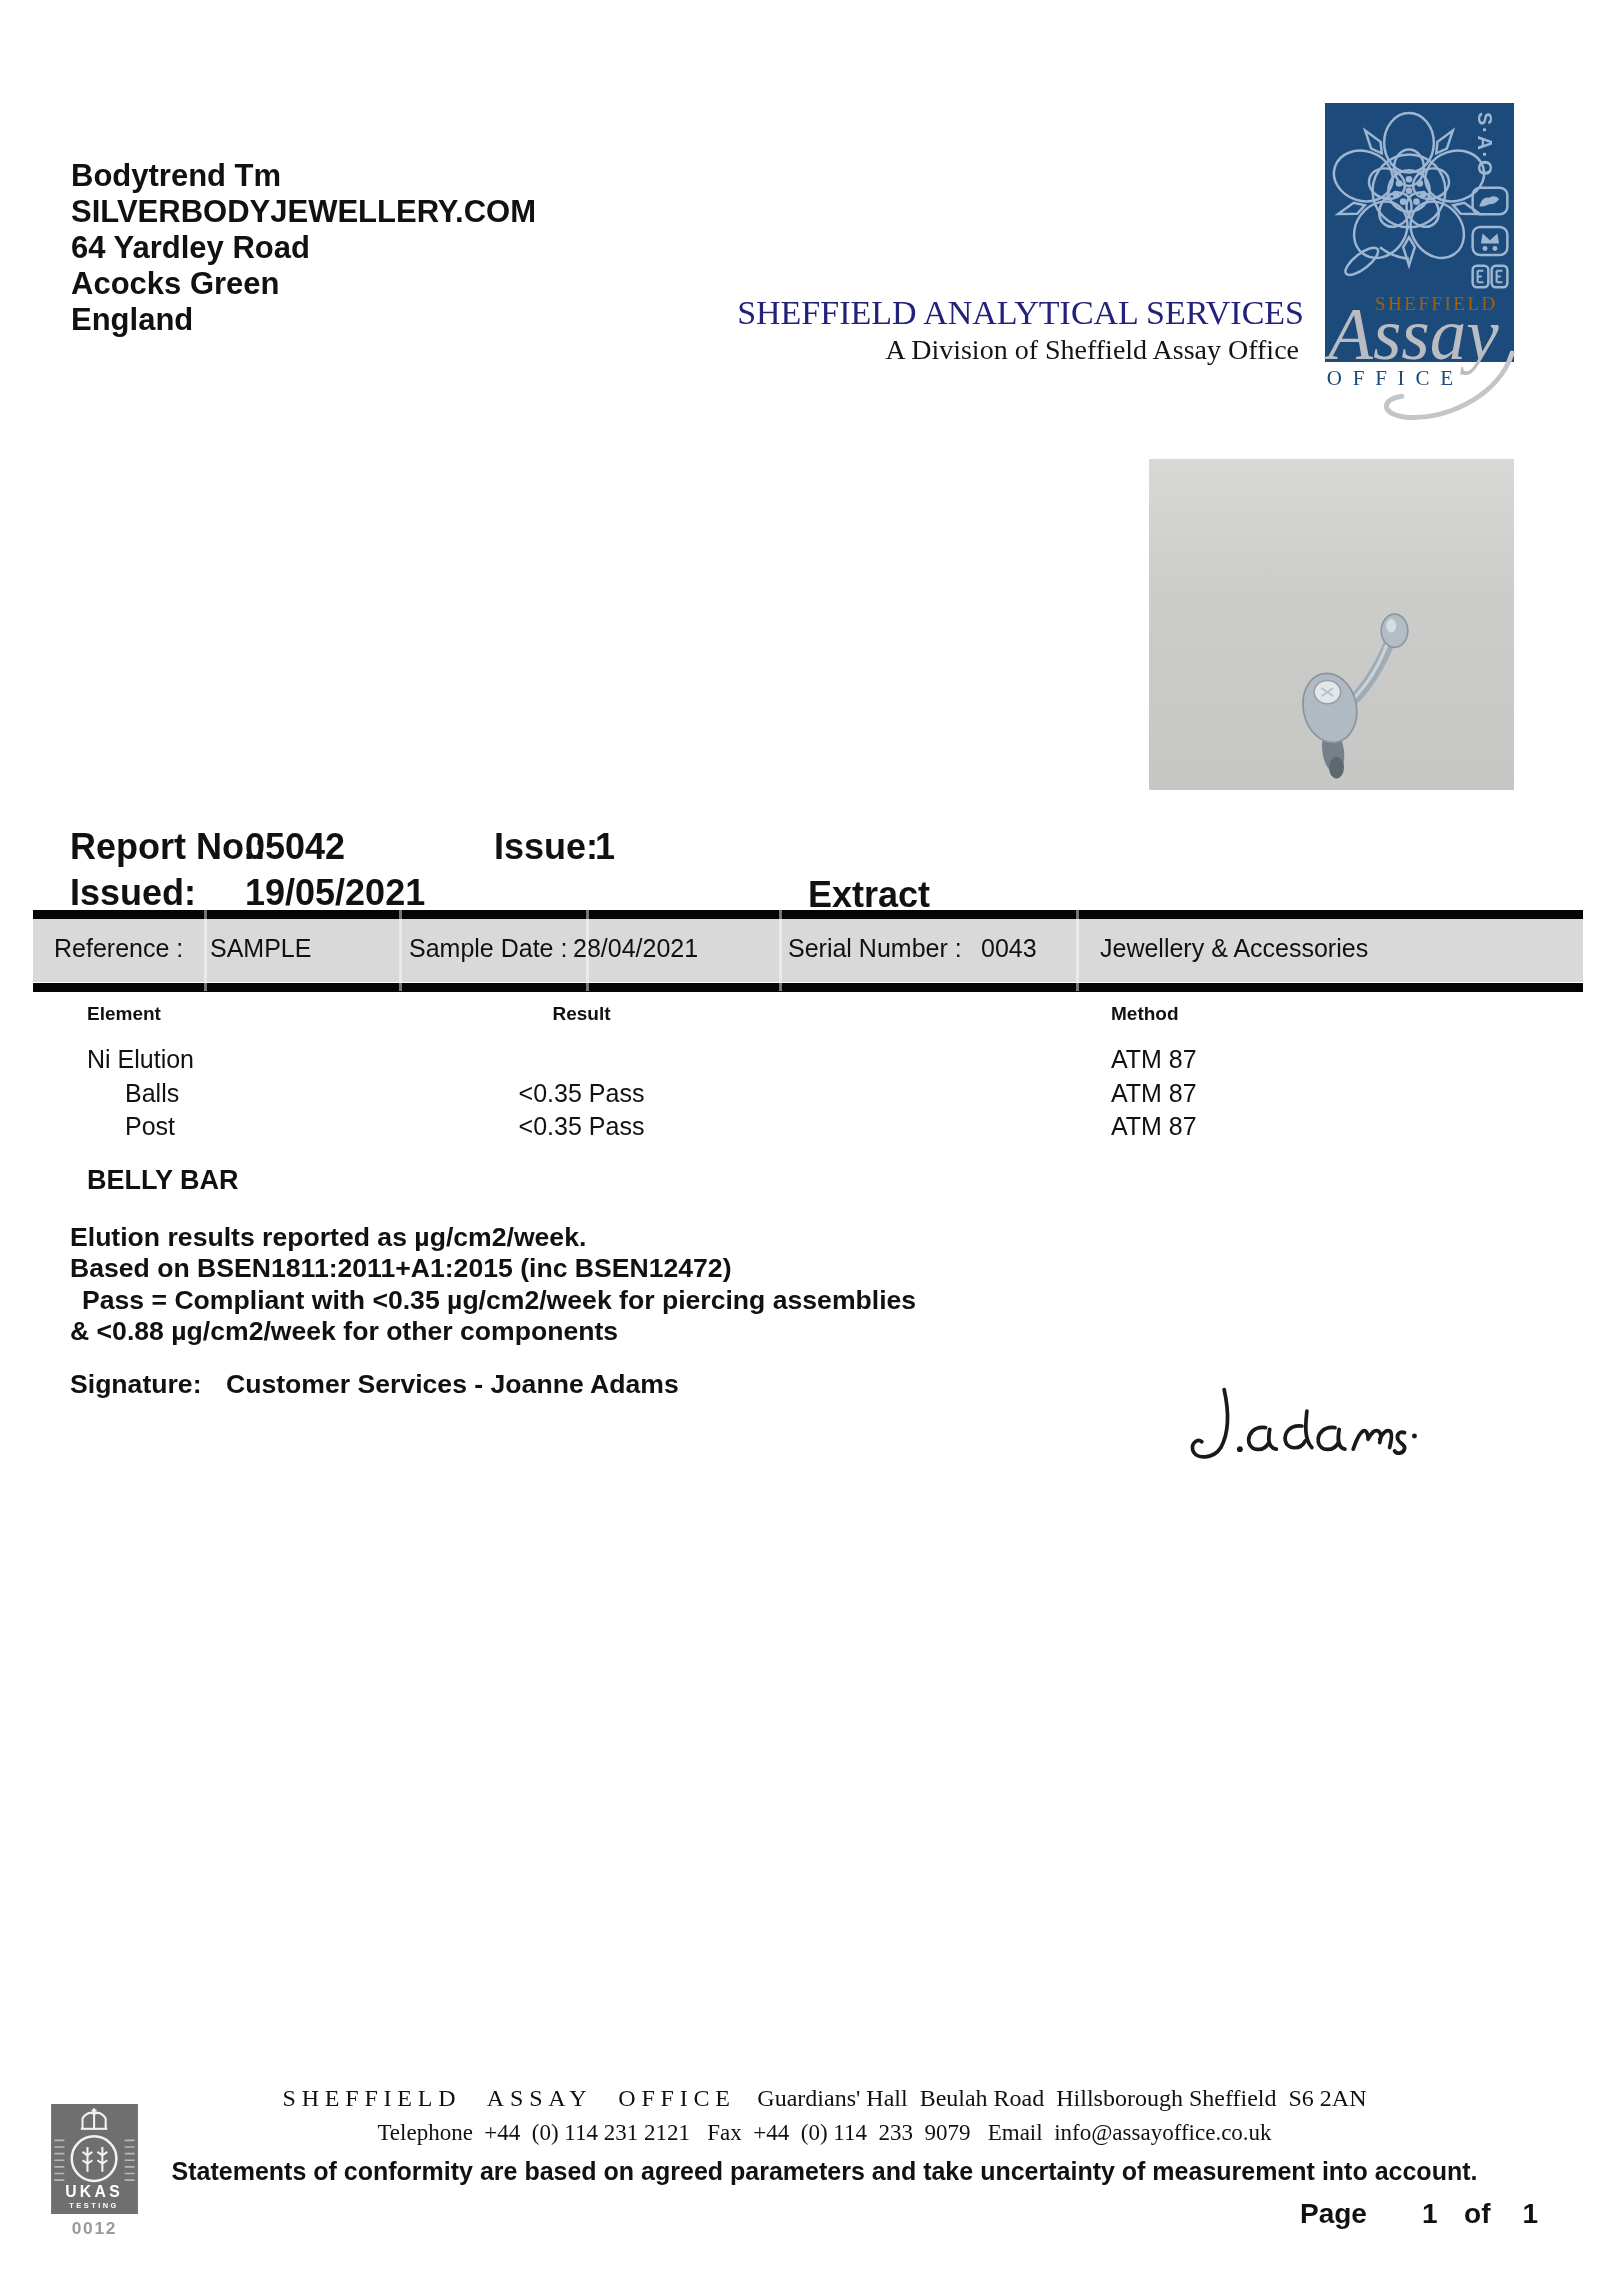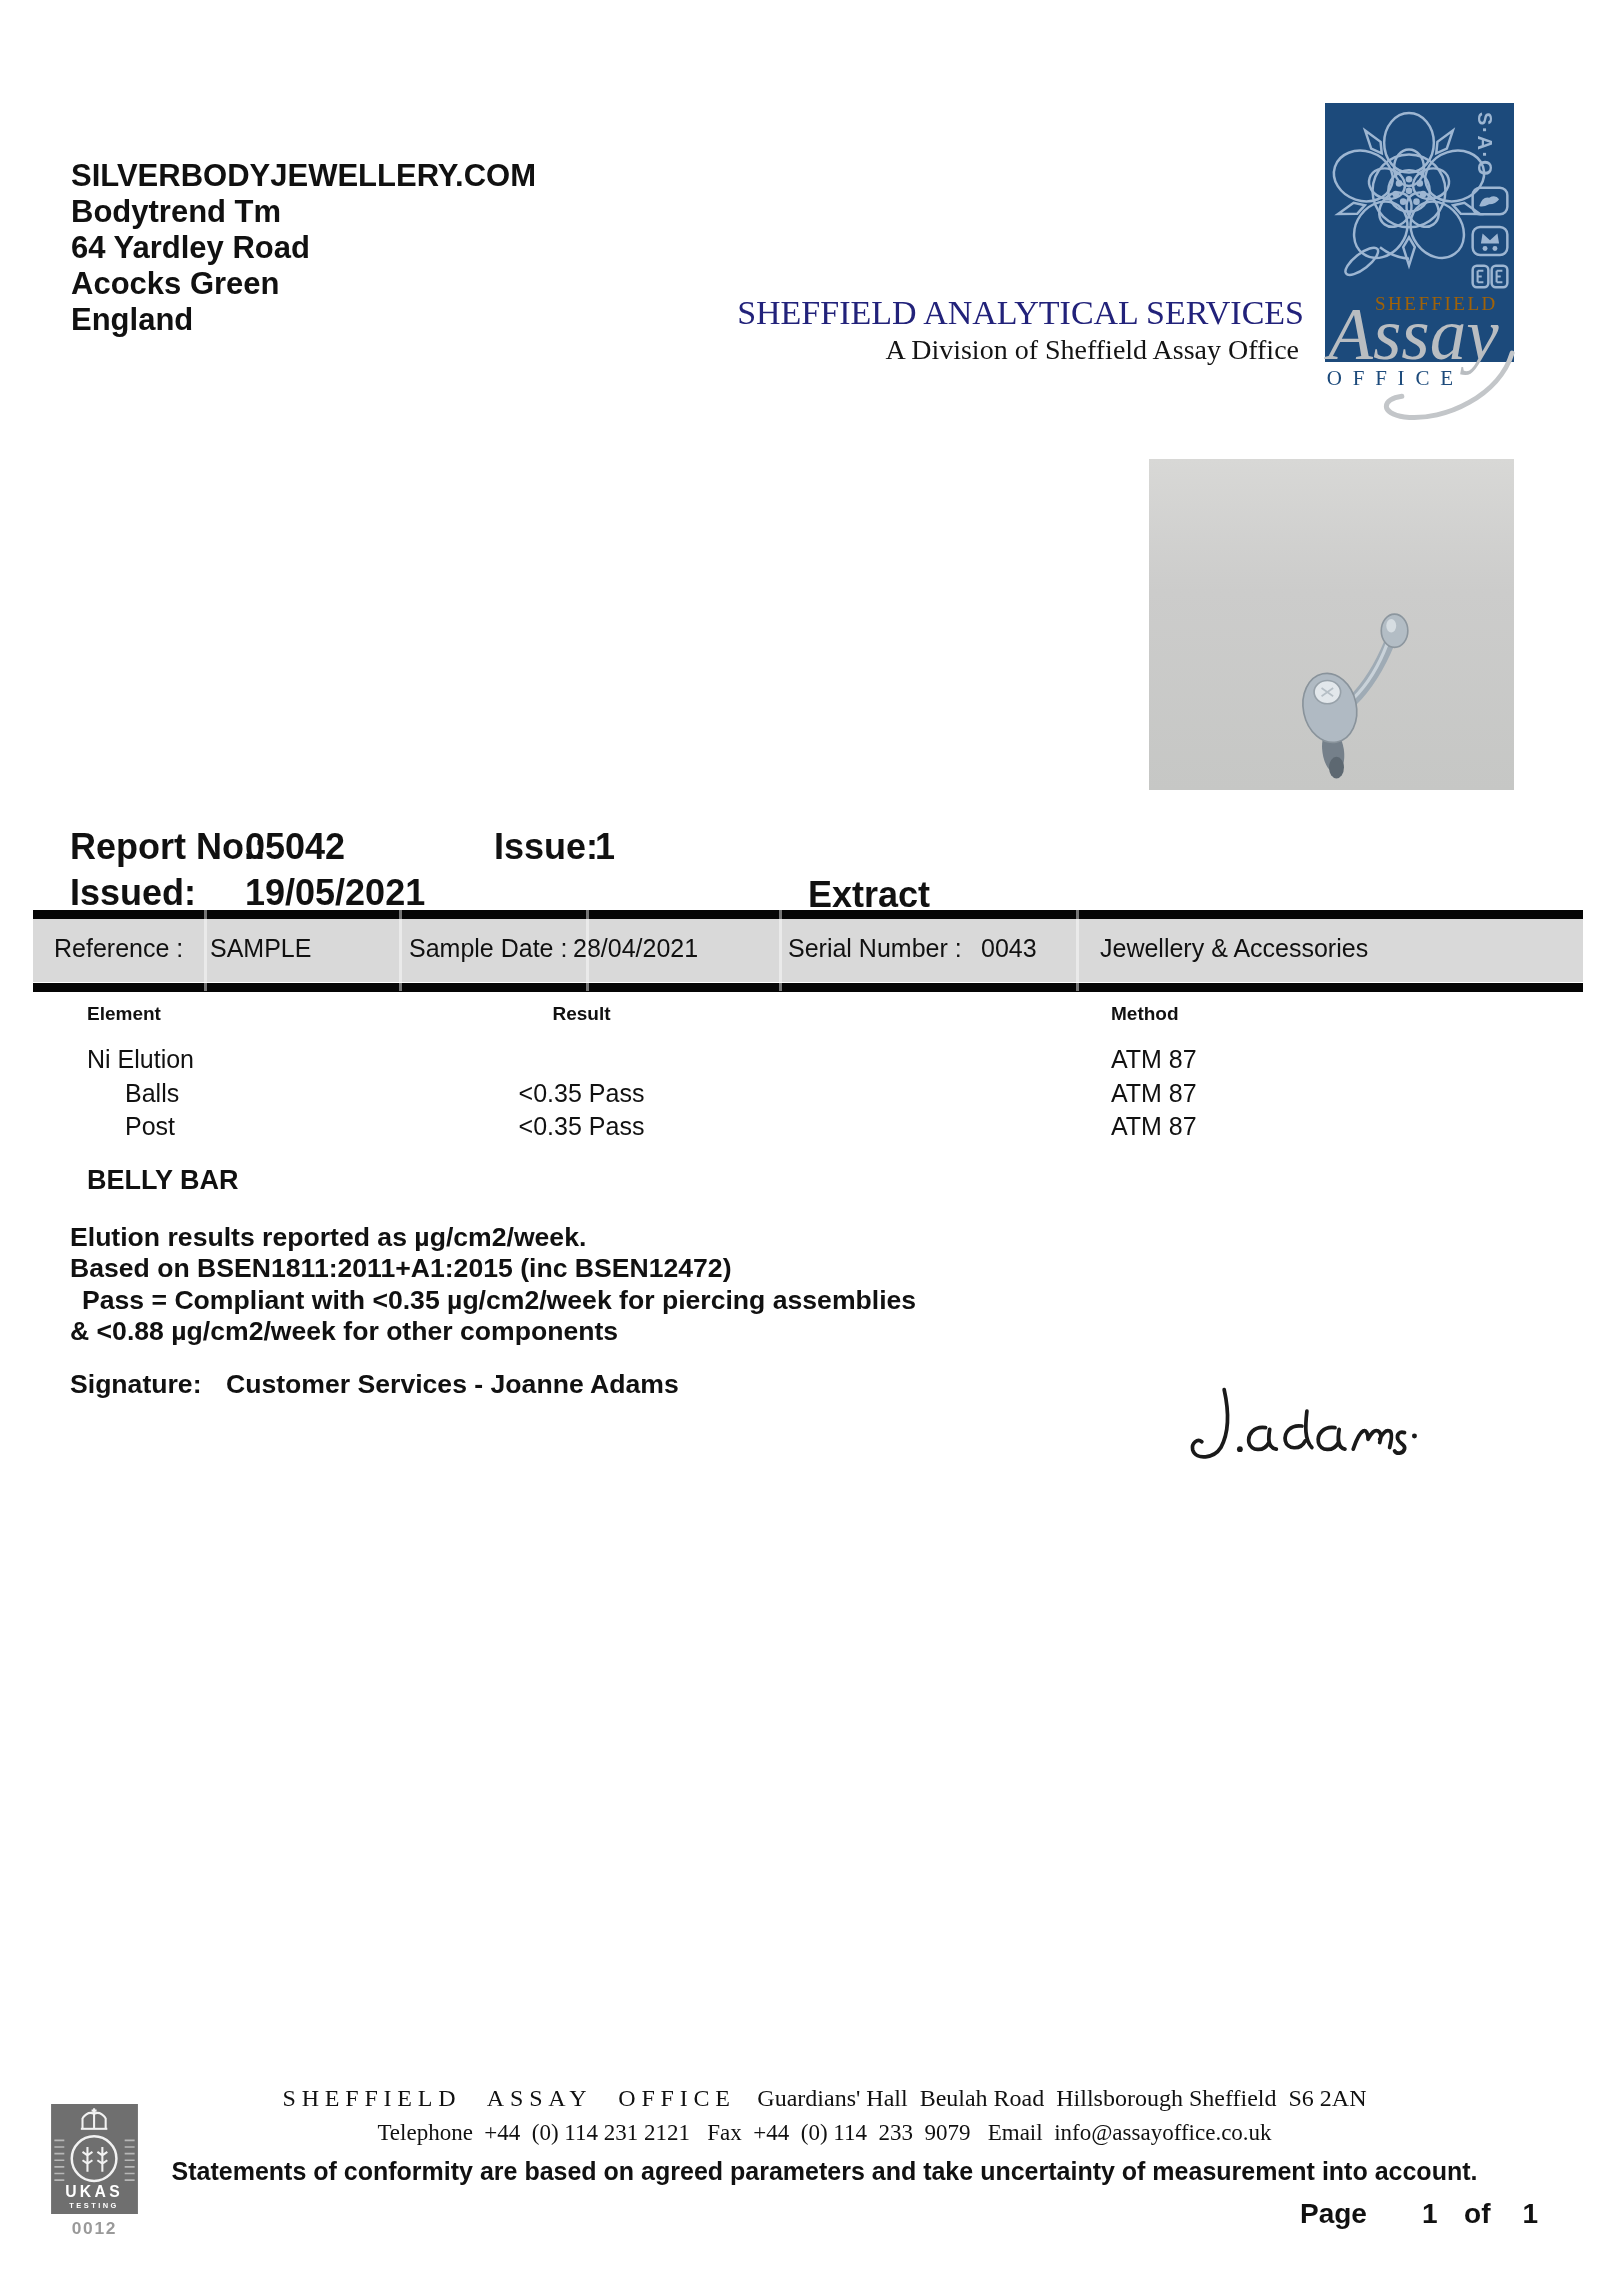--- a/index.html
+++ b/index.html
@@ -64,22 +64,22 @@
   .ukas{left:51px;top:2104px;width:87px;height:110px;}
   .ukas-num{left:51px;top:2218px;width:87px;text-align:center;color:#9a9a9a;
     font-size:17.4px;font-weight:bold;letter-spacing:1.7px;}
 </style>
 </head>
 <body>
 
 <div id="page">
 
   <div class="abs addr">
+    <div>Bodytrend Tm</div>
     <div>SILVERBODYJEWELLERY.COM</div>
-    <div>Bodytrend Tm</div>
     <div>64 Yardley Road</div>
     <div>Acocks Green</div>
     <div>England</div>
   </div>
 
   <div class="abs main-title">SHEFFIELD ANALYTICAL SERVICES</div>
   <div class="abs sub-title">A Division of Sheffield Assay Office</div>
 
   <div class="abs logo">
     <div class="logo-rect"></div>

